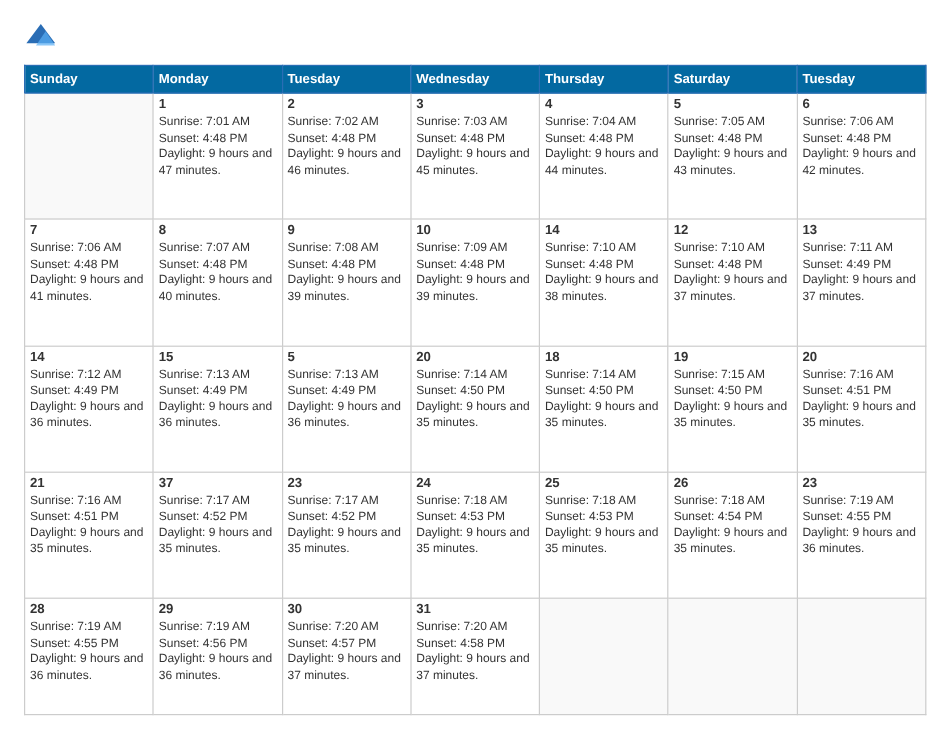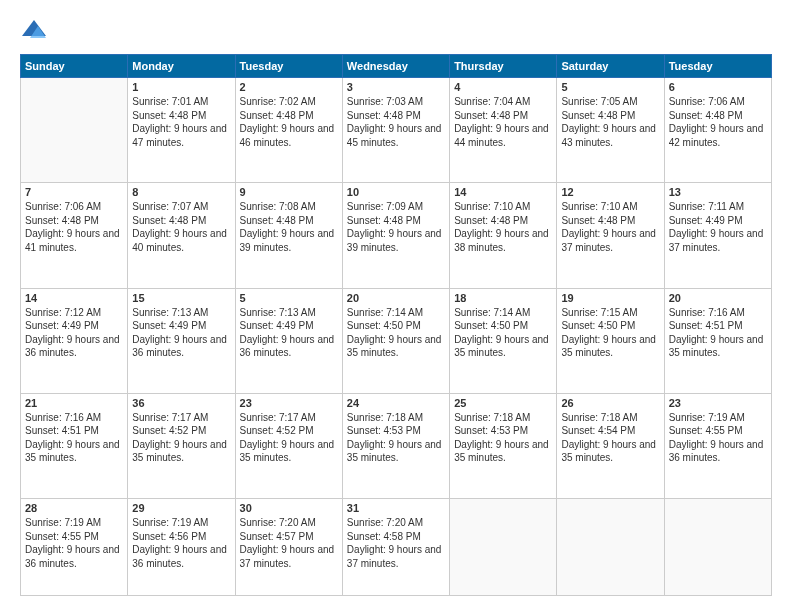--- a/index.html
+++ b/index.html
@@ -222,21 +222,21 @@
             <span class="day-num">20</span>
             <div class="cell-text">Sunrise: 7:16 AM<br>Sunset: 4:51 PM<br>Daylight: 9 hours and 35 minutes.</div>
           </td>
         </tr>
         <tr>
           <td>
             <span class="day-num">21</span>
             <div class="cell-text">Sunrise: 7:16 AM<br>Sunset: 4:51 PM<br>Daylight: 9 hours and 35 minutes.</div>
           </td>
           <td>
-            <span class="day-num">36</span>
+            <span class="day-num">37</span>
             <div class="cell-text">Sunrise: 7:17 AM<br>Sunset: 4:52 PM<br>Daylight: 9 hours and 35 minutes.</div>
           </td>
           <td>
             <span class="day-num">23</span>
             <div class="cell-text">Sunrise: 7:17 AM<br>Sunset: 4:52 PM<br>Daylight: 9 hours and 35 minutes.</div>
           </td>
           <td>
             <span class="day-num">24</span>
             <div class="cell-text">Sunrise: 7:18 AM<br>Sunset: 4:53 PM<br>Daylight: 9 hours and 35 minutes.</div>
           </td>

